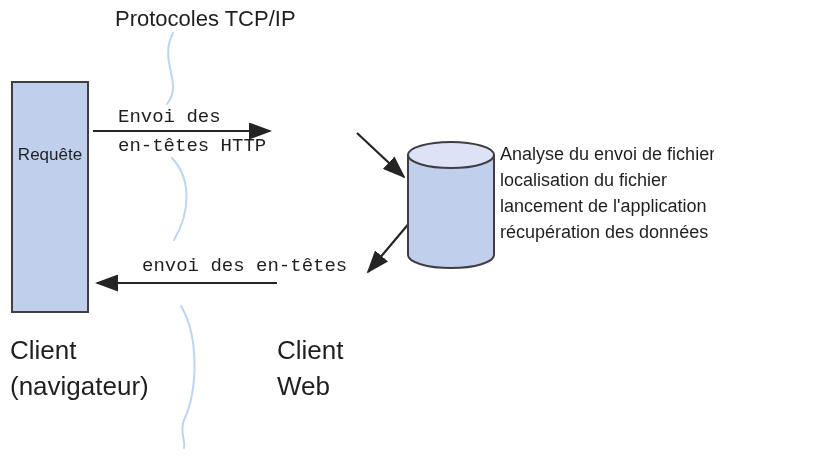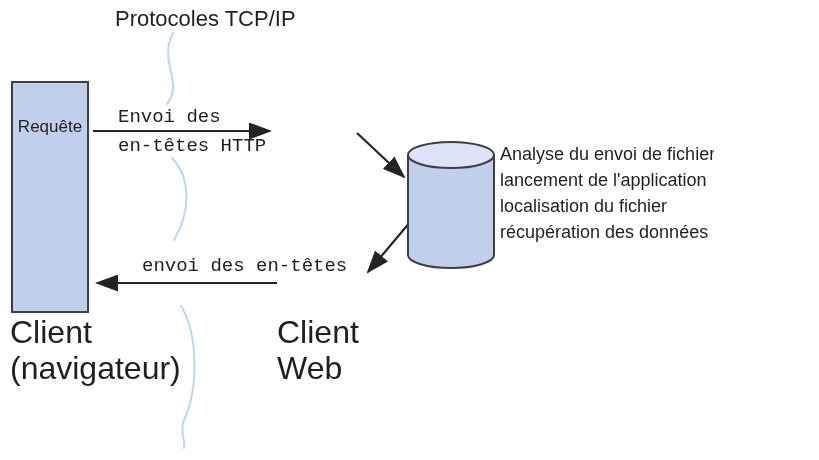--- a/index.html
+++ b/index.html
@@ -38,20 +38,21 @@
     background:var(--box-fill);
     border:2px solid var(--box-border);
     text-align:center;
   }
   .node-box .box-label{
     display:block;
     padding-top:34px;
     font-size:17px;
     color:var(--text);
     white-space:nowrap;
+    margin-top:28px;
   }
   .client-box{left:11px;}
   .server-box{left:278px;}
   .diagram-title{
     position:absolute;
     left:115px;
     top:6px;
     font-size:22px;
     white-space:nowrap;
   }
@@ -61,23 +62,24 @@
     line-height:20px;
     white-space:nowrap;
     font-family:Liberation Mono, monospace;
   }
   .req-label-1{left:118px;top:107px;}
   .req-label-2{left:118px;top:136px;}
   .resp-label-1{left:121px;top:256px;margin-left:21px;}
   .resp-label-2{left:124px;top:288px;}
   .caption{
     position:absolute;
-    font-size:32px;
+    font-size:26px;
     line-height:36px;
     white-space:nowrap;
+    margin-top:18px;
   }
   .client-caption{left:10px;top:314px;}
   .server-caption{left:277px;top:314px;}
   .db-notes{
     position:absolute;
     left:500px;
     top:141px;
     font-size:18px;
     line-height:26px;
     white-space:nowrap;
@@ -152,18 +154,18 @@
     <div>Client</div>
     <div>(navigateur)</div>
   </div>
   <div class="caption server-caption">
     <div>Client</div>
     <div>Web</div>
   </div>
 
   <div class="db-notes">
     <div>Analyse du envoi de fichier</div>
+    <div>localisation du fichier</div>
     <div>lancement de l'application</div>
-    <div>localisation du fichier</div>
     <div>récupération des données</div>
   </div>
 
 </div>
 
 </body></html>

